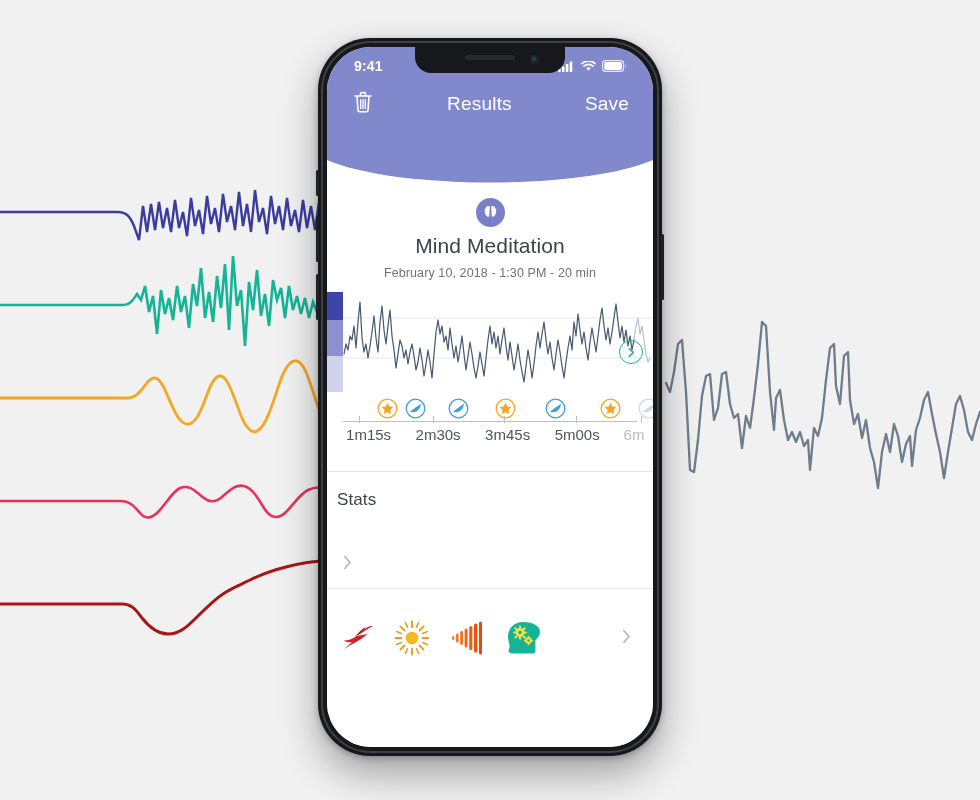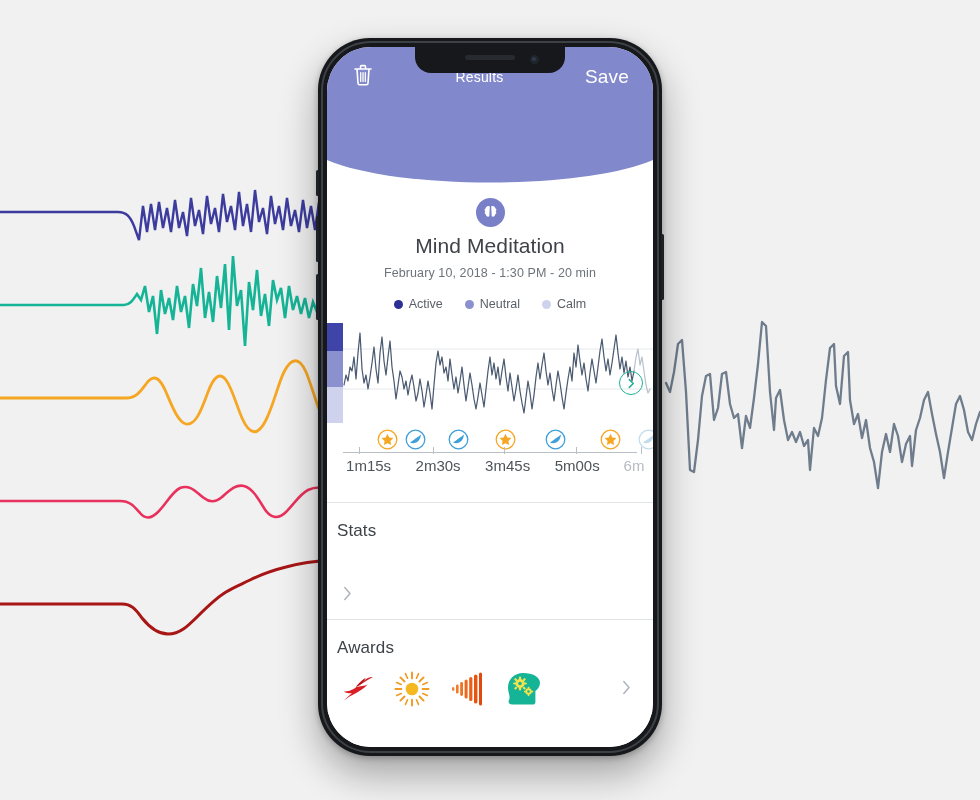--- a/index.html
+++ b/index.html
@@ -47,21 +47,21 @@
   .statusbar{
     position:relative;display:flex;align-items:center;justify-content:space-between;
     padding:11px 26px 0 27px;color:#fff;z-index:41;
   }
   .clock{font-size:14px;font-weight:bold;letter-spacing:.2px;}
   .status-icons{display:flex;align-items:flex-end;gap:6px;}
   .navbar{
     position:relative;display:flex;align-items:center;justify-content:space-between;
     padding:16px 24px 0 25px;color:#fff;
   }
-  .nav-title{font-size:14px;font-weight:500;letter-spacing:.2px;}
+  .nav-title{font-size:19px;font-weight:500;letter-spacing:.2px;}
   .nav-save{font-size:19px;font-weight:500;letter-spacing:.2px;}
 
   
   .content{position:absolute;left:0;right:0;top:113px;bottom:0;background:#fff;overflow:hidden;}
   .session{padding-top:38px;text-align:center;}
   .brain-badge{
     width:29px;height:29px;border-radius:50%;background:#7a80c8;
     margin:0 auto 7px;display:flex;align-items:center;justify-content:center;
   }
   .session-title{font-size:21px;color:#3d4349;font-weight:400;letter-spacing:.1px;}
@@ -129,20 +129,41 @@
   <div class="btn-side btn-right"></div>
 
   <div class="screen">
 
     <div class="notch">
       <div class="speaker"></div>
       <div class="camera"></div>
     </div>
 
     <div class="header">
+      <div class="statusbar">
+        <div class="clock">9:41</div>
+        <div class="status-icons">
+          <svg width="17" height="11" viewBox="0 0 17 11">
+            <rect x="0" y="7.5" width="2.6" height="3.5" rx="0.7" fill="#fff"></rect>
+            <rect x="3.9" y="5.5" width="2.6" height="5.5" rx="0.7" fill="#fff"></rect>
+            <rect x="7.8" y="3" width="2.6" height="8" rx="0.7" fill="#fff"></rect>
+            <rect x="11.7" y="0.5" width="2.6" height="10.5" rx="0.7" fill="#fff"></rect>
+          </svg>
+          <svg width="15" height="11" viewBox="0 0 15 11">
+            <path d="M7.5 9.8 L5.2 7.1 a3.6 3.6 0 0 1 4.6 0 Z" fill="#fff"></path>
+            <path d="M2.9 5.1 a6.9 6.9 0 0 1 9.2 0" stroke="#fff" stroke-width="1.6" fill="none" stroke-linecap="round"></path>
+            <path d="M0.8 2.6 a10.2 10.2 0 0 1 13.4 0" stroke="#fff" stroke-width="1.6" fill="none" stroke-linecap="round"></path>
+          </svg>
+          <svg width="25" height="12" viewBox="0 0 25 12">
+            <rect x="0.6" y="0.6" width="21" height="10.8" rx="3" fill="none" stroke="#fff" stroke-width="1.1" opacity=".85"></rect>
+            <rect x="2.2" y="2.1" width="17.8" height="7.8" rx="1.9" fill="#fff"></rect>
+            <path d="M23 4.2 a2 2 0 0 1 0 3.6 Z" fill="#fff" opacity=".6"></path>
+          </svg>
+        </div>
+      </div>
 
       <div class="navbar">
         <div>
           <svg width="22" height="24" viewBox="0 0 22 24">
             <path d="M3 6 h16 M8.5 6 V3.6 a1 1 0 0 1 1-1 h3 a1 1 0 0 1 1 1 V6 M5 6 l1 14.2 a1.6 1.6 0 0 0 1.6 1.5 h6.8 a1.6 1.6 0 0 0 1.6-1.5 L17 6" fill="none" stroke="#fff" stroke-width="1.6" stroke-linecap="round" stroke-linejoin="round"></path>
             <path d="M8.7 9.6 V18.4 M11 9.6 V18.4 M13.3 9.6 V18.4" stroke="#fff" stroke-width="1.3" stroke-linecap="round"></path>
           </svg>
         </div>
         <div class="nav-title">Results</div>
         <div class="nav-save">Save</div>
@@ -160,34 +181,20 @@
           <svg width="19" height="19" viewBox="0 0 19 19">
             <path d="M8.8 3.4 c-1.6-1.1-4 -0.2-4 1.9 c-1.4 .5-1.6 2.3-.5 3.1 c-1 .9-.7 2.7 .7 3.1 c-.2 1.8 1.9 2.9 3.3 1.8 Z" fill="#fff"></path>
             <path d="M10.2 3.4 c1.6-1.1 4-0.2 4 1.9 c1.4 .5 1.6 2.3 .5 3.1 c1 .9 .7 2.7-.7 3.1 c.2 1.8-1.9 2.9-3.3 1.8 Z" fill="#fff"></path>
             <rect x="9.1" y="3" width="0.8" height="11.5" fill="#7a80c8"></rect>
           </svg>
         </div>
         <div class="session-title">Mind Meditation</div>
         <div class="session-sub">February 10, 2018 - 1:30 PM - 20 min</div>
       </div>
 
-      <div class="legend">
-        <div class="legend-item">
-          <span class="dot" style="background:#2c2f93"></span>
-          <span>Active</span>
-        </div>
-        <div class="legend-item">
-          <span class="dot" style="background:#8b90cf"></span>
-          <span>Neutral</span>
-        </div>
-        <div class="legend-item">
-          <span class="dot" style="background:#cfd2ed"></span>
-          <span>Calm</span>
-        </div>
-      </div>
 
       <div class="chart-block">
 
         <div class="bands">
           <div class="band" style="height:28px;background:#3f44a8"></div>
           <div class="band" style="height:36px;background:#8b90cf"></div>
           <div class="band" style="height:36px;background:#cfd2ed"></div>
         </div>
 
         <svg class="chart-svg" width="310" height="102" viewBox="0 0 310 102">
@@ -278,21 +285,20 @@
             <svg width="9" height="15" viewBox="0 0 9 15">
               <path d="M1.8 1.6 L7 7.5 L1.8 13.4" fill="none" stroke="#aeb4ba" stroke-width="1.5" stroke-linecap="round" stroke-linejoin="round"></path>
             </svg>
           </div>
         </div>
       </div>
 
       <div class="divider" style="margin-top:18px"></div>
 
       <div class="section">
-        <div class="section-title">Awards</div>
         <div class="awards-row">
 
           <div class="award">
             <svg width="38" height="34" viewBox="0 0 38 34">
               <path d="M36 5 C30 8.5 24 12 19 15 c4.4-.4 8.4-1 11.6-2.4 C27 16.6 21.5 20 16 22.8 c-4 2-8 4.4-11.6 8 C7 28.4 11 24.6 15 21 c-3.4 .6-6 .2-8.2-1.4 3.6 .2 7.2-1 10.6-3 C21 14.4 25 10.6 28.4 7.6 31 5.4 33.4 4.6 36 5 Z" fill="#d81f26"></path>
               <path d="M18.8 14.8 c2.4-3 6.2-6.6 9.8-9 -1.6 4.2-5 8-9.8 9 Z" fill="#b8141b"></path>
             </svg>
           </div>
 
           <div class="award">

